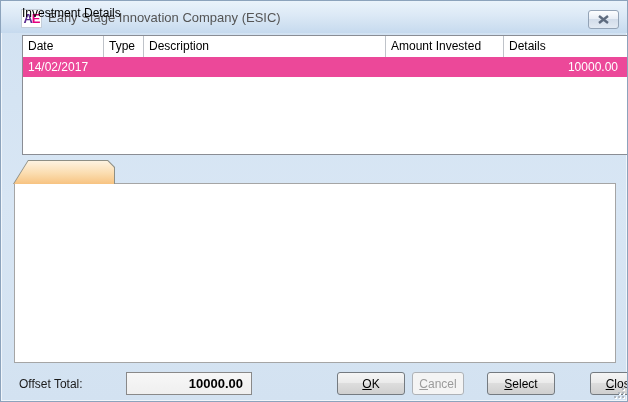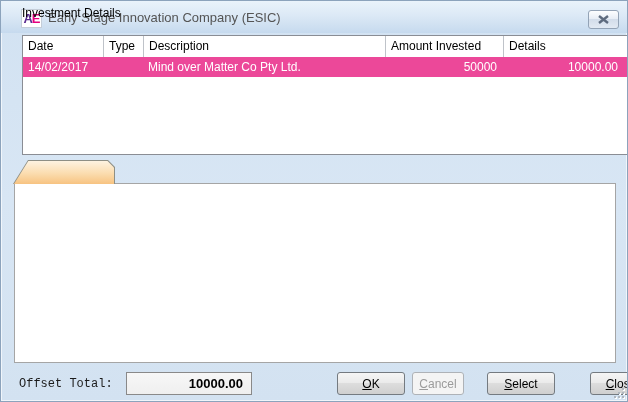--- a/index.html
+++ b/index.html
@@ -110,21 +110,21 @@
 
   .checkrow{ position:absolute; left:45px; top:340px; height:15px; display:flex; align-items:center; }
   .checkbox{
     width:13px; height:13px; border:1px solid #B6B6B6; background:#fff;
     position:relative; margin-right:4px;
   }
   .checkbox svg{ position:absolute; left:1px; top:1px; }
   .checklabel{ color:#ABABAB; }
 
   
-  .flabel2{ position:absolute; left:18px; top:376px; color:#1b1b1b;font-family:Liberation Mono, monospace; }
+  .flabel2{ position:absolute; left:18px; top:376px; color:#1b1b1b; }
   .totalfield{
     position:absolute; left:125px; top:371px; width:126px; height:23px;
     border:1px solid #898989; background:linear-gradient(180deg,#F7F7F7,#EFEFEF);
     text-align:right; font-weight:bold; font-size:13px; line-height:21px; padding-right:8px;
   }
   .btn{
     position:absolute; top:371px; height:23px;
     border:1px solid #747A80; border-radius:3px;
     background:linear-gradient(180deg,#F5F5F5 0%, #EBEBEB 45%, #DDDDDD 50%, #CFCFCF 100%);
     font-family:"Liberation Sans",sans-serif; font-size:12px; color:#000;
@@ -165,22 +165,20 @@
     <div class="listheader">
       <div class="hcell hc0">Date</div>
       <div class="hcell hc1">Type</div>
       <div class="hcell hc2">Description</div>
       <div class="hcell hc3">Amount Invested</div>
       <div class="hcell hc4">Details</div>
     </div>
     <div class="listrow">
       <div class="rcell rc-date">14/02/2017</div>
       <div class="rcell rc-type"></div>
-      <div class="rcell rc-desc">Mind over Matter Co Pty Ltd.</div>
-      <div class="rcell rc-amt">50000</div>
       <div class="rcell rc-off">10000.00</div>
     </div>
   </div>
 
   <div class="tab"></div>
   <div class="tab-label">Investment Details</div>
 
   <div class="panel"></div>
 
   <div class="flabel l-name">Name of qualifying company:</div>

